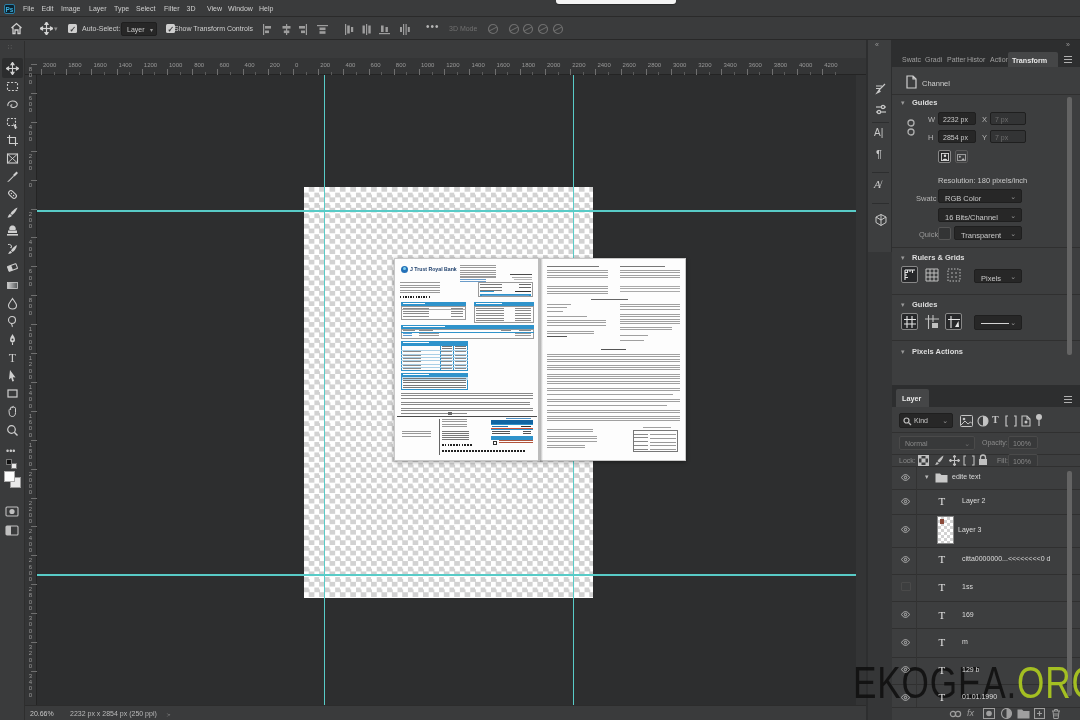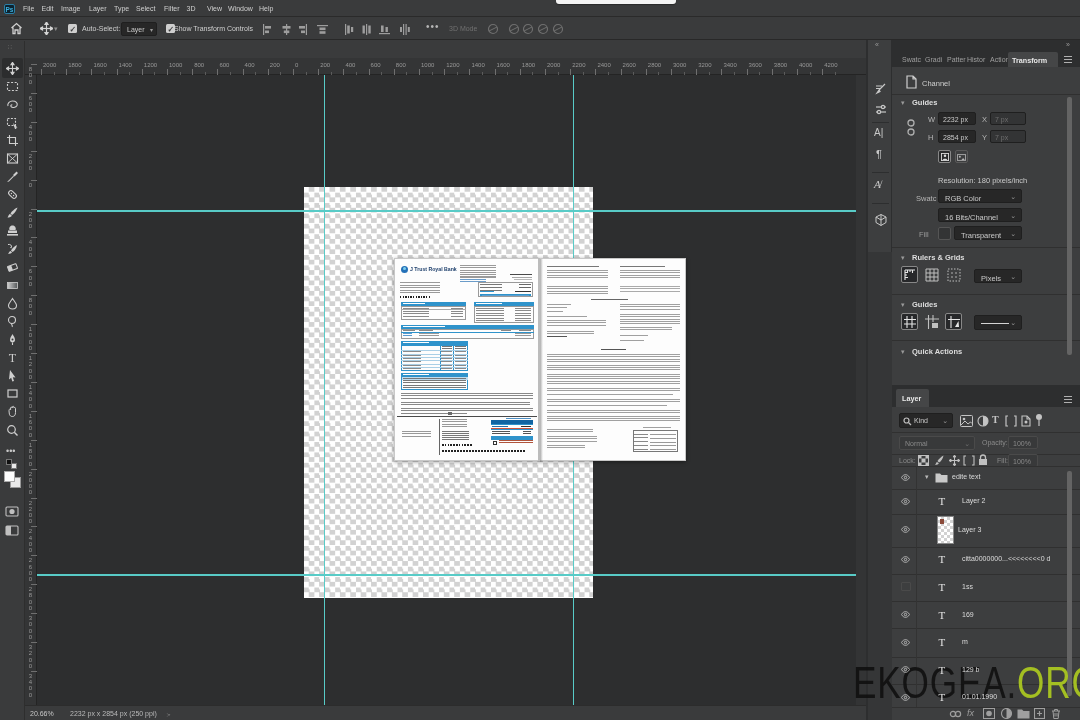--- a/index.html
+++ b/index.html
@@ -663,21 +663,21 @@
 <div class="a" style="left:63px;top:83px;width:13px;height:13px;background:#3d3e3f;border:1px solid #5a5a5a;border-radius:2px;"></div>
 <svg class="a" style="left:65px;top:86.5px;" width="9" height="7" viewBox="0 0 11 8">
         <rect x="0.5" y="0.5" width="10" height="7" fill="none" stroke="#b5b5b5"></rect>
         <circle cx="3.5" cy="3" r="1.2" fill="#b5b5b5"></circle>
         <path d="M5.5 7 L7.5 4.5 L9.5 7 Z" fill="#b5b5b5"></path>
       </svg>
 <div class="a" style="left:46px;top:109px;color:#c9c9c9;font-size:7.5px;">Resolution: 180 pixels/inch</div>
 <div class="a" style="left:24px;top:127px;color:#b5b5b5;font-size:7.5px;">Swatc</div>
 <div class="a well" style="left:46px;top:122px;width:84px;height:14px;font-size:7.5px;padding:3.5px 0 0 6px;">RGB Color<span style="position:absolute;right:5px;top:3px;font-size:7px;color:#9a9a9a;">⌄</span></div>
 <div class="a well" style="left:46px;top:141px;width:84px;height:14px;font-size:7.5px;padding:3.5px 0 0 6px;">16 Bits/Channel<span style="position:absolute;right:5px;top:3px;font-size:7px;color:#9a9a9a;">⌄</span></div>
-<div class="a" style="left:27px;top:163px;color:#9a9a9a;font-size:7.5px;">Fill</div>
+<div class="a" style="left:27px;top:163px;color:#9a9a9a;font-size:7.5px;">Quick</div>
 <div class="a" style="left:46px;top:160px;width:13px;height:13px;background:#333435;border:1px solid #555;border-radius:2px;"></div>
 <div class="a well" style="left:62px;top:159px;width:68px;height:14px;font-size:7.5px;padding:3.5px 0 0 6px;">Transparent<span style="position:absolute;right:5px;top:3px;font-size:7px;color:#9a9a9a;">⌄</span></div>
 <div class="sep a" style="left:0;top:180px;width:188px;"></div>
 <div class="a" style="left:9px;top:187px;color:#9a9a9a;font-size:7px;">▾</div>
 <div class="a" style="left:20px;top:186px;color:#dedede;font-size:7.5px;font-weight:bold;">Rulers &amp; Grids</div>
 <div class="a" style="left:9px;top:199px;width:17px;height:17px;background:#27282a;border:1px solid #888;border-radius:2px;"></div>
 <svg class="a" style="left:12px;top:202px;" width="12" height="12" viewBox="0 0 12 12">
         <path d="M1 1 H11 M1 1 V11 M3.5 1 V4 M6 1 V3 M8.5 1 V4 M1 3.5 H4 M1 6 H3 M1 8.5 H4" stroke="#e6e6e6" stroke-width="1.1" fill="none"></path>
       </svg>
 <svg class="a" style="left:33px;top:201px;" width="14" height="14" viewBox="0 0 14 14">
@@ -706,21 +706,21 @@
 <svg class="a" style="left:56px;top:249px;" width="12" height="12" viewBox="0 0 12 12">
         <path d="M3 0 V12 M0 3.5 H12" stroke="#e6e6e6" stroke-width="1.1"></path>
         <path d="M10.5 5 L7 11 H11 Z" fill="#e6e6e6"></path>
       </svg>
 <div class="a well" style="left:82px;top:248px;width:48px;height:15px;">
         <span style="position:absolute;left:6px;top:7px;width:28px;height:1.4px;background:#d5d5d5;"></span>
         <span style="position:absolute;right:5px;top:3px;font-size:7px;color:#9a9a9a;">⌄</span>
       </div>
 <div class="sep a" style="left:0;top:273px;width:188px;"></div>
 <div class="a" style="left:9px;top:281px;color:#9a9a9a;font-size:7px;">▾</div>
-<div class="a" style="left:20px;top:280px;color:#dedede;font-size:7.5px;font-weight:bold;">Quick Actions</div>
+<div class="a" style="left:20px;top:280px;color:#dedede;font-size:7.5px;font-weight:bold;">Pixels Actions</div>
 <div class="a" style="left:175px;top:30px;width:4.5px;height:258px;background:#646464;border-radius:2px;"></div>
 </div>
 <div class="a" style="left:896px;top:389px;width:33px;height:18px;background:#454647;border-radius:2px 2px 0 0;"></div>
 <div class="a" style="left:902px;top:394px;color:#e8e8e8;font-size:7.2px;font-weight:bold;">Layer</div>
 <div class="a" style="left:1064px;top:396px;width:8px;height:1.3px;background:#b0b0b0;box-shadow:0 3px 0 #b0b0b0,0 6px 0 #b0b0b0;"></div>
 <div class="a" style="left:892px;top:407px;width:188px;height:313px;background:#3d3e3f;">
 <div class="a well" style="left:7px;top:6px;width:54px;height:15px;">
         <svg style="position:absolute;left:3px;top:3px;" width="9" height="9" viewBox="0 0 9 9">
           <circle cx="3.5" cy="3.5" r="2.5" fill="none" stroke="#c0c0c0" stroke-width="1.2"></circle>
           <line x1="5.5" y1="5.5" x2="8" y2="8" stroke="#c0c0c0" stroke-width="1.2"></line>

